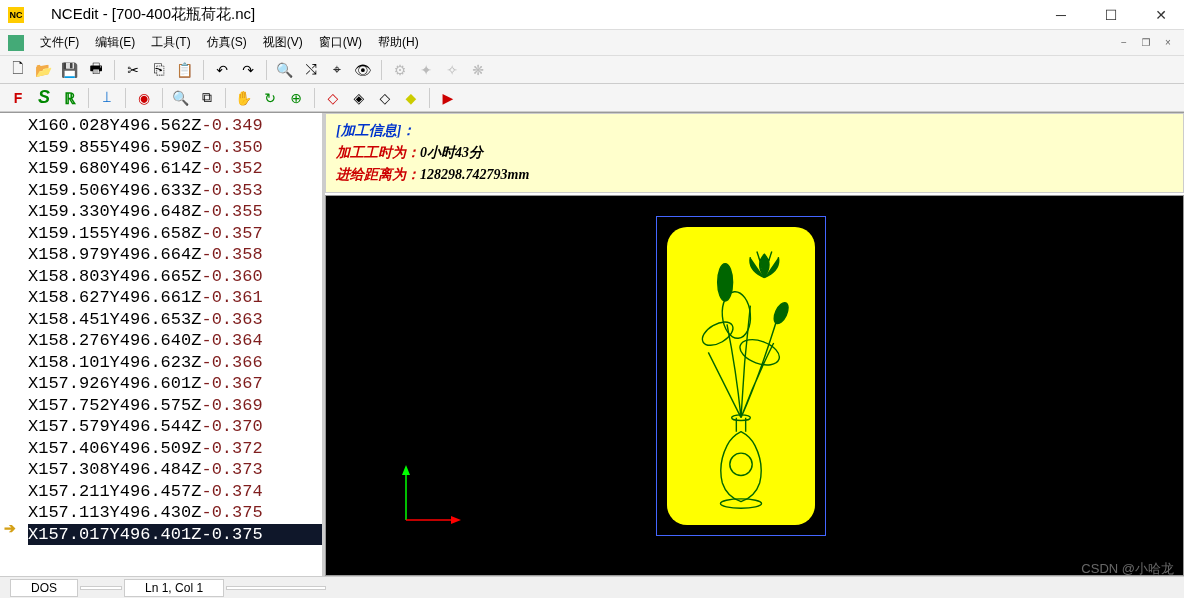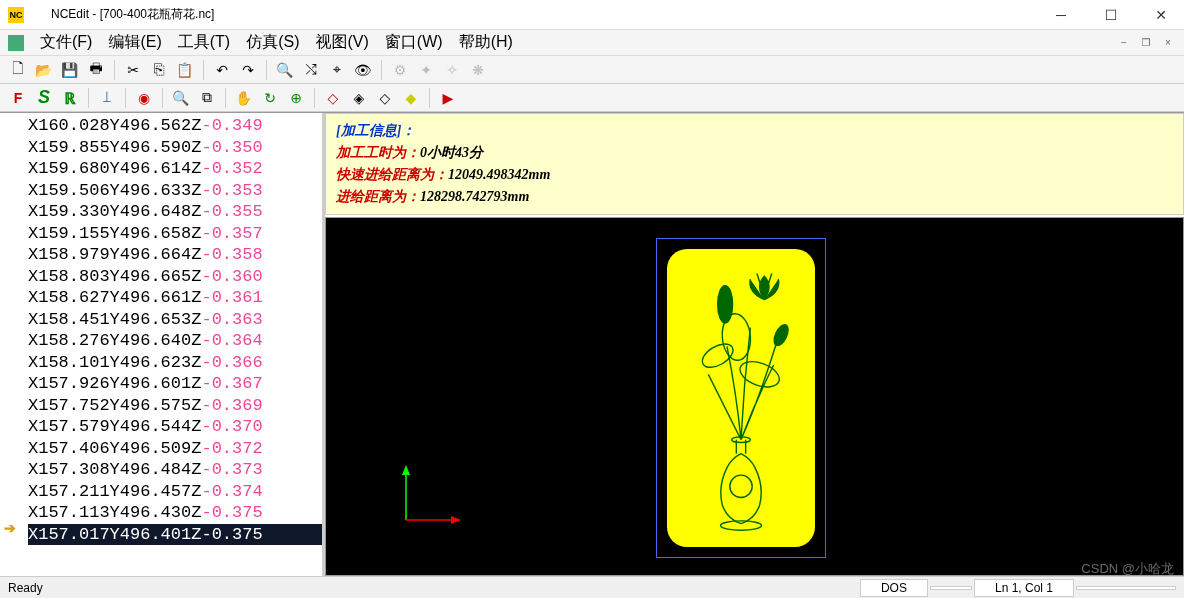--- a/index.html
+++ b/index.html
@@ -1,38 +1,38 @@
 <!DOCTYPE html>
 <html><head>
 <meta charset="utf-8">
 <style>
 * { margin: 0; padding: 0; box-sizing: border-box; }
 body { font-family: "Microsoft YaHei", Arial, sans-serif; font-size: 12px; background: #f0f0f0; width: 1184px; height: 598px; overflow: hidden; display: flex; flex-direction: column; }
 
 .titlebar { height: 30px; background: #fff; display: flex; align-items: center; padding: 0 8px; border-bottom: 1px solid #ddd; gap: 21px; }
 .titlebar .logo { width: 16px; height: 16px; background: #ffcc00; margin-right: 6px; display: inline-flex; align-items: center; justify-content: center; font-size: 9px; font-weight: bold; }
-.titlebar .title { flex: 1; font-size: 12px; }
+.titlebar .title { flex: 1; font-size: 15px; }
 .titlebar .winbtns { display: flex; gap: 20px; }
 .titlebar .winbtns span { width: 30px; text-align: center; cursor: pointer; font-size: 14px; color: #333; }
 
 .menubar { height: 26px; background: #f5f5f5; display: flex; align-items: center; padding: 0 8px; border-bottom: 1px solid #ddd; }
 .menubar .logo { width: 16px; height: 16px; background: #4a7; margin-right: 8px; }
-.menubar .menu-item { padding: 0 8px; cursor: pointer; font-size: 16px; }
+.menubar .menu-item { padding: 0 8px; cursor: pointer; font-size: 12px; }
 .menubar .mdi-btns { margin-left: auto; display: flex; gap: 6px; }
 .menubar .mdi-btns span { width: 16px; text-align: center; cursor: pointer; color: #666; font-size: 10px; }
 
 .toolbar1, .toolbar2 { height: 28px; background: #f5f5f5; display: flex; align-items: center; padding: 0 6px; border-bottom: 1px solid #ccc; gap: 2px; }
 .tb-btn { width: 24px; height: 22px; display: inline-flex; align-items: center; justify-content: center; cursor: pointer; font-size: 14px; }
 .tb-sep { width: 1px; height: 20px; background: #ccc; margin: 0 4px; }
 
 .content { flex: 1; display: flex; background: #fff; border-top: 1px solid #999; overflow: hidden; }
 
 .code-pane { width: 325px; background: #fff; border-right: 3px solid #ccc; overflow: hidden; position: relative; }
 .code-lines { font-family: "Courier New", monospace; font-size: 17px; line-height: 21.5px; padding: 2px 0 2px 28px; white-space: pre; }
-.code-line .z { color: #ec4899; }
+.code-line .z { color: #7f1d1d; }
 .code-line.current { background: #0f172a; color: #fff; }
 .code-line.current .z { color: #fff; }
 .arrow-marker { position: absolute; left: 4px; bottom: 40px; color: #d4a017; font-size: 14px; font-weight: bold; }
 
 .preview-pane { flex: 1; display: flex; flex-direction: column; background: #fff; }
 .info-box { background: #ffffcc; padding: 6px 10px; font-size: 14px; font-weight: bold; line-height: 22px; border: 1px solid #ccc; font-family: SimSun, serif; font-style: italic; }
 .info-box .blue { color: #0033cc; }
 .info-box .red { color: #cc0000; text-align: center; }
 .info-box .black { color: #000; }
 .viewport { flex: 1; background: #000; position: relative; border: 1px solid #999; margin-top: 2px; }
@@ -127,21 +127,20 @@
 
 <div class="content">
   <div class="code-pane">
     <span class="arrow-marker">➔</span>
     <div class="code-lines" id="code-lines"><div class="code-line"><span>X160.028Y496.562Z</span><span class="z">-0.349</span></div><div class="code-line"><span>X159.855Y496.590Z</span><span class="z">-0.350</span></div><div class="code-line"><span>X159.680Y496.614Z</span><span class="z">-0.352</span></div><div class="code-line"><span>X159.506Y496.633Z</span><span class="z">-0.353</span></div><div class="code-line"><span>X159.330Y496.648Z</span><span class="z">-0.355</span></div><div class="code-line"><span>X159.155Y496.658Z</span><span class="z">-0.357</span></div><div class="code-line"><span>X158.979Y496.664Z</span><span class="z">-0.358</span></div><div class="code-line"><span>X158.803Y496.665Z</span><span class="z">-0.360</span></div><div class="code-line"><span>X158.627Y496.661Z</span><span class="z">-0.361</span></div><div class="code-line"><span>X158.451Y496.653Z</span><span class="z">-0.363</span></div><div class="code-line"><span>X158.276Y496.640Z</span><span class="z">-0.364</span></div><div class="code-line"><span>X158.101Y496.623Z</span><span class="z">-0.366</span></div><div class="code-line"><span>X157.926Y496.601Z</span><span class="z">-0.367</span></div><div class="code-line"><span>X157.752Y496.575Z</span><span class="z">-0.369</span></div><div class="code-line"><span>X157.579Y496.544Z</span><span class="z">-0.370</span></div><div class="code-line"><span>X157.406Y496.509Z</span><span class="z">-0.372</span></div><div class="code-line"><span>X157.308Y496.484Z</span><span class="z">-0.373</span></div><div class="code-line"><span>X157.211Y496.457Z</span><span class="z">-0.374</span></div><div class="code-line"><span>X157.113Y496.430Z</span><span class="z">-0.375</span></div><div class="code-line current"><span>X157.017Y496.401Z</span><span class="z">-0.375</span></div></div>
   </div>
   <div class="preview-pane">
     <div class="info-box">
       <div><span class="blue">[加工信息]：</span></div>
       <div><span class="red">加工工时为：</span><span class="black">0小时43分</span></div>
-      <div><span class="red">快速进给距离为：</span><span class="black">12049.498342mm</span></div>
       <div><span class="red">进给距离为：</span><span class="black">128298.742793mm</span></div>
     </div>
     <div class="viewport">
       <div class="drawing-area">
         <div class="vase">
           <svg class="vase-inner" viewBox="0 0 150 300">
             <g stroke="#006600" stroke-width="1.5" fill="none">
 
               <path d="M60 230 Q50 250 55 270 Q60 285 75 290 Q90 285 95 270 Q100 250 90 230 Q85 220 75 215 Q65 220 60 230 Z"></path>
               <ellipse cx="75" cy="292" rx="22" ry="5"></ellipse>
@@ -170,20 +169,19 @@
         <line x1="10" y1="55" x2="10" y2="5" class="axis-y" stroke-width="1.5"></line>
         <polygon points="10,0 6,10 14,10" fill="#00ff00"></polygon>
         <line x1="10" y1="55" x2="60" y2="55" class="axis-x" stroke-width="1.5"></line>
         <polygon points="65,55 55,51 55,59" fill="#ff0000"></polygon>
       </svg>
     </div>
   </div>
 </div>
 
 <div class="statusbar">
-  <span class="status-left">Ready</span>
   <span class="status-box">DOS</span>
   <span class="status-box" style="min-width:30px"></span>
   <span class="status-box">Ln 1, Col 1</span>
   <span class="status-box" style="min-width:100px"></span>
 </div>
 
 <div class="watermark">CSDN @小哈龙</div>
 
 </body></html>

